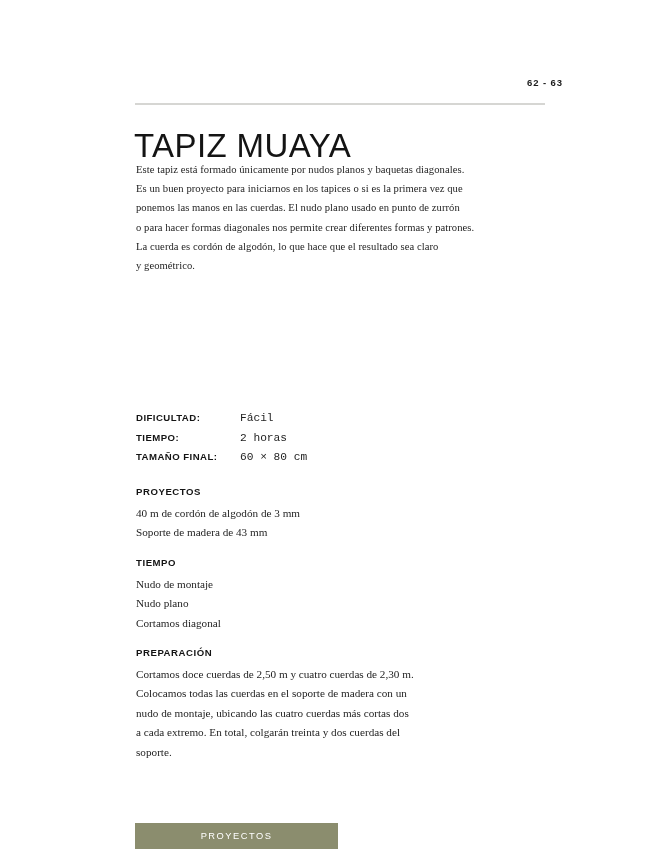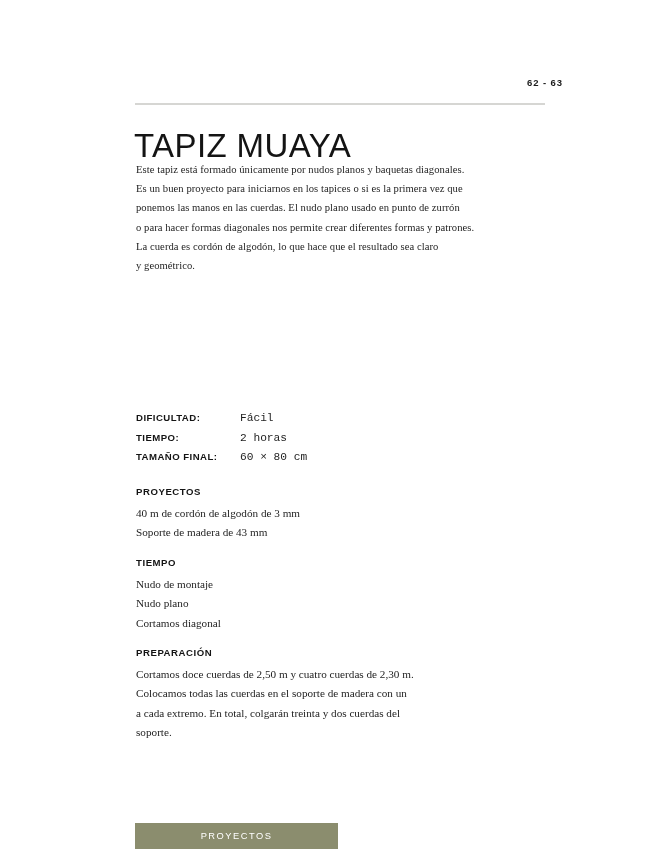--- a/index.html
+++ b/index.html
@@ -204,20 +204,21 @@
     <div class="section-heading">TIEMPO</div>
     <div class="section-line">Nudo de montaje</div>
     <div class="section-line">Nudo plano</div>
     <div class="section-line">Cortamos diagonal</div>
   </div>
 
   <div class="section sect-preparacion">
     <div class="section-heading">PREPARACIÓN</div>
     <div class="section-line">Cortamos doce cuerdas de 2,50 m y cuatro cuerdas de 2,30 m.</div>
     <div class="section-line">Colocamos todas las cuerdas en el soporte de madera con un</div>
+    <div class="section-line">nudo de montaje, ubicando las cuatro cuerdas más cortas dos</div>
     <div class="section-line">a cada extremo. En total, colgarán treinta y dos cuerdas del</div>
     <div class="section-line">soporte.</div>
   </div>
 
   <div class="footer-bar">
     <span class="footer-label">PROYECTOS</span>
   </div>
 
 </div>
 

